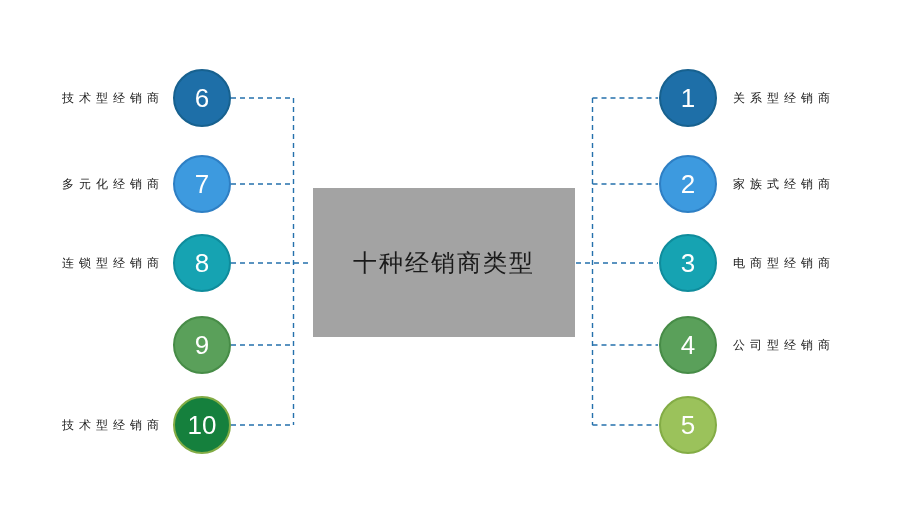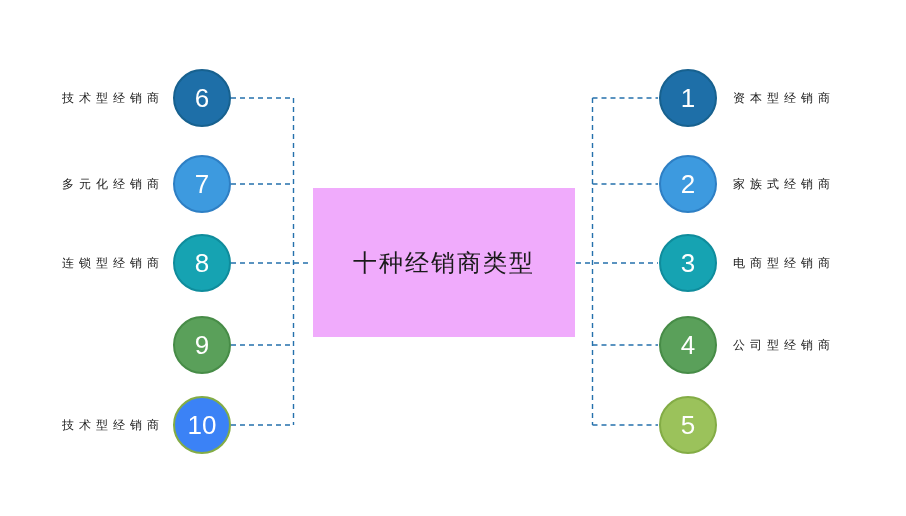--- a/index.html
+++ b/index.html
@@ -57,59 +57,59 @@
 
       <line x1="592.5" y1="98" x2="592.5" y2="425"></line>
       <line x1="592.5" y1="98" x2="658" y2="98"></line>
       <line x1="592.5" y1="184" x2="658" y2="184"></line>
       <line x1="576" y1="263" x2="658" y2="263"></line>
       <line x1="592.5" y1="345" x2="658" y2="345"></line>
       <line x1="592.5" y1="425" x2="658" y2="425"></line>
     </g>
   </svg>
 
-  <div class="center-box" style="background: #f0abfc; color: rgb(26, 26, 26);">
+  <div class="center-box" style="background: #a3a3a3; color: rgb(26, 26, 26);">
     <span class="center-title">十种经销商类型</span>
   </div>
 
   <div class="lbl left l-r0">技术型经销商</div>
   <div class="lbl left l-r1">多元化经销商</div>
   <div class="lbl left l-r2">连锁型经销商</div>
   <div class="lbl left l-r4">技术型经销商</div>
 
   <div class="circle c-left c-r0" style="background: rgb(30, 111, 168); border-color: rgb(23, 97, 143);">
     <span class="num">6</span>
   </div>
   <div class="circle c-left c-r1" style="background: rgb(61, 154, 223); border-color: rgb(46, 127, 196);">
     <span class="num">7</span>
   </div>
   <div class="circle c-left c-r2" style="background: rgb(22, 163, 178); border-color: rgb(15, 140, 156);">
     <span class="num">8</span>
   </div>
   <div class="circle c-left c-r3" style="background: rgb(90, 160, 90); border-color: rgb(71, 140, 71);">
     <span class="num">9</span>
   </div>
-  <div class="circle c-left c-r4" style="background: #3b82f6; border-color: rgb(131, 172, 69); justify-content: center;">
+  <div class="circle c-left c-r4" style="background: #15803d; border-color: rgb(131, 172, 69); justify-content: center;">
     <span class="num">10</span>
   </div>
 
   <div class="circle c-right c-r0" style="background: rgb(30, 111, 168); border-color: rgb(23, 97, 143);">
     <span class="num">1</span>
   </div>
   <div class="circle c-right c-r1" style="background: rgb(61, 154, 223); border-color: rgb(46, 127, 196);">
     <span class="num">2</span>
   </div>
   <div class="circle c-right c-r2" style="background: rgb(22, 163, 178); border-color: rgb(15, 140, 156);">
     <span class="num">3</span>
   </div>
   <div class="circle c-right c-r3" style="background: rgb(90, 160, 90); border-color: rgb(71, 140, 71);">
     <span class="num">4</span>
   </div>
   <div class="circle c-right c-r4" style="background: rgb(155, 194, 91); border-color: rgb(131, 172, 69);">
     <span class="num">5</span>
   </div>
 
-  <div class="lbl right l-r0">资本型经销商</div>
+  <div class="lbl right l-r0">关系型经销商</div>
   <div class="lbl right l-r1">家族式经销商</div>
   <div class="lbl right l-r2">电商型经销商</div>
   <div class="lbl right l-r3">公司型经销商</div>
 
 </div>
 
 </body></html>

